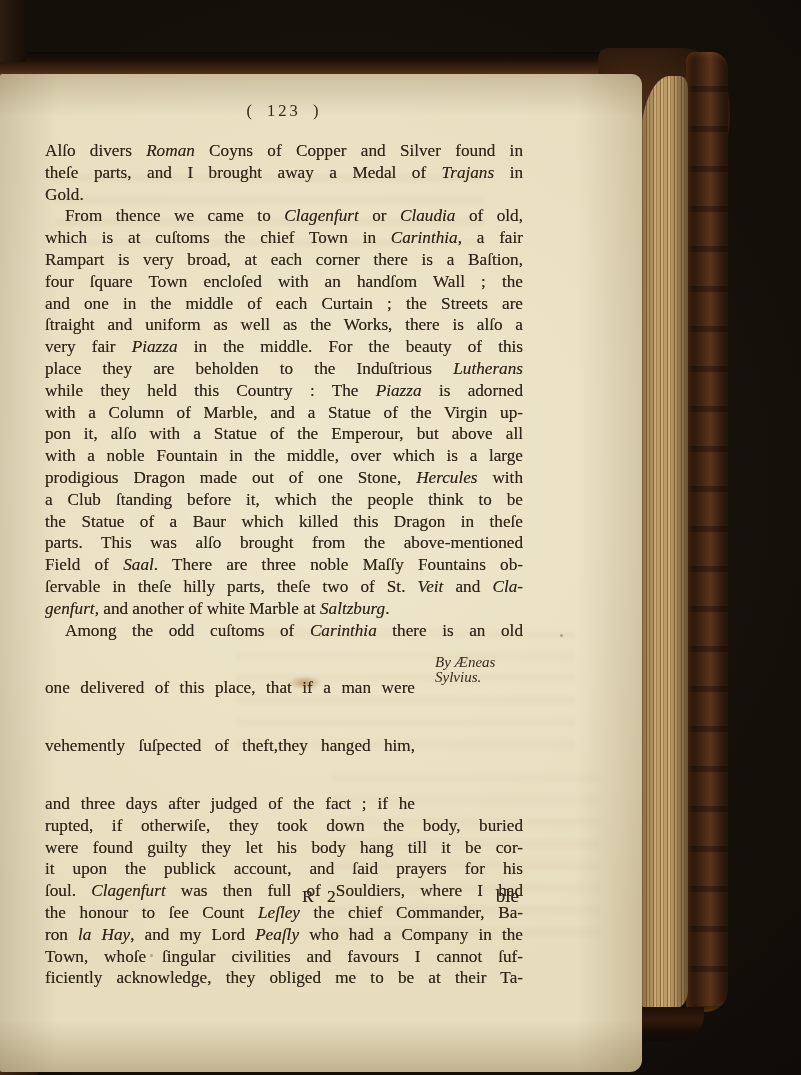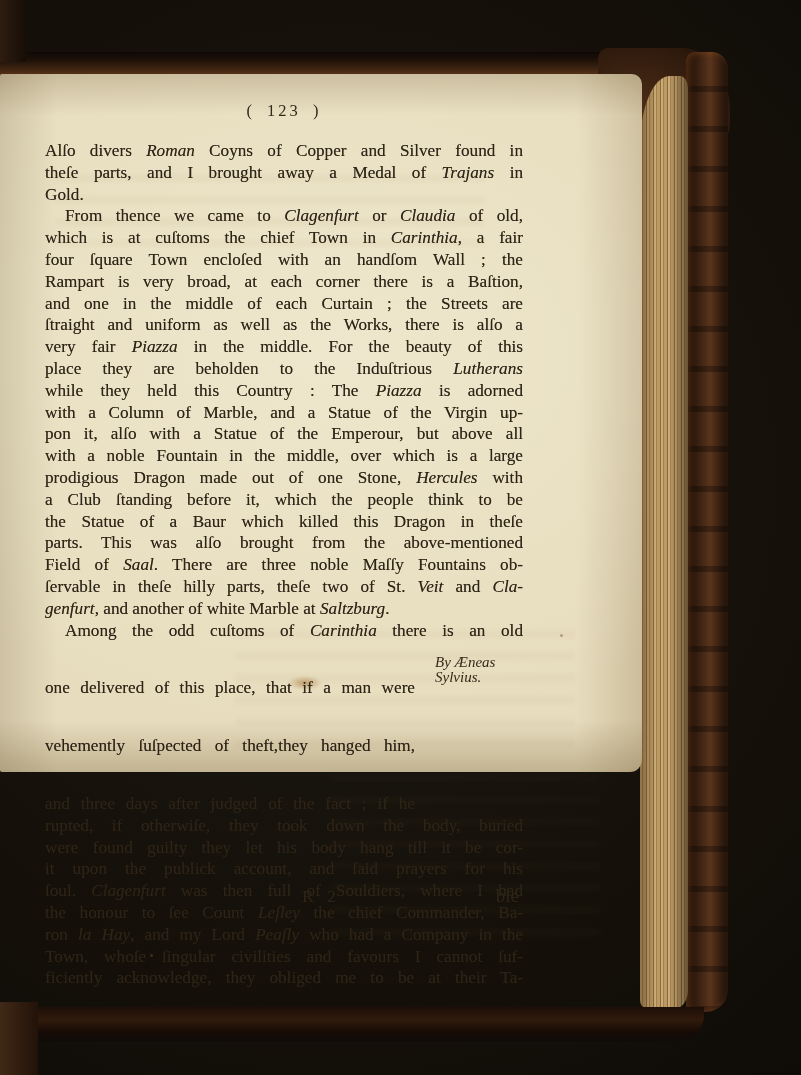--- a/index.html
+++ b/index.html
@@ -28,21 +28,21 @@
       linear-gradient(90deg, rgba(55,32,10,.40) 0%, rgba(55,32,10,0) 34%),
       linear-gradient(270deg, rgba(28,14,4,.50) 0%, rgba(28,14,4,0) 38%),
       repeating-linear-gradient(90deg,#c9ac77 0 2px,#a3804c 2px 3px,#bb9a64 3px 6px,#8d6a3d 6px 7px);
     border-radius:30px 8px 12px 6px / 70px 12px 18px 8px;}
   .bottom-edge{position:absolute;left:0;top:1007px;width:704px;height:34px;
     background:linear-gradient(180deg,#1c0f08 0%,#311a0c 38%,#170c06 72%,#0f0b08 100%);
     border-bottom-right-radius:26px;}
   .corner-bl{position:absolute;left:0;top:1002px;width:38px;height:73px;
     background:linear-gradient(90deg,#402917,#221208);}
   
-  .page{position:absolute;left:0;top:74px;width:642px;height:698px;
+  .page{position:absolute;left:0;top:74px;width:642px;height:998px;
     background:
       radial-gradient(ellipse 115% 75% at 52% 40%, rgba(255,252,236,.32) 0%, rgba(255,252,236,0) 72%),
       linear-gradient(90deg, rgba(100,82,48,.20) 0%, rgba(100,82,48,0) 58px),
       linear-gradient(270deg, rgba(118,90,45,.24) 0%, rgba(118,90,45,0) 66px),
       linear-gradient(180deg, rgba(108,84,44,.26) 0%, rgba(108,84,44,0) 42px),
       linear-gradient(0deg, rgba(108,84,44,.30) 0%, rgba(108,84,44,0) 52px),
       #e7ddbe;
     border-radius:2px 10px 12px 2px;}
   
   .ghost{position:absolute;filter:blur(2px);pointer-events:none;}
@@ -97,22 +97,22 @@
     <div class="speck sp3"></div>
 
     <div class="pageno">( 123 )</div>
 
     <div class="text">
       <div class="line"><span>Alſo divers </span><span class="it">Roman</span><span> Coyns of Copper and Silver found in</span></div>
         <div class="line"><span>theſe parts, and I brought away a Medal of </span><span class="it">Trajans</span><span> in</span></div>
         <div class="line flush"><span>Gold.</span></div>
         <div class="line indent"><span>From thence we came to </span><span class="it">Clagenfurt</span><span> or </span><span class="it">Claudia</span><span> of old,</span></div>
         <div class="line"><span>which is at cuſtoms the chief Town in </span><span class="it">Carinthia</span><span>, a fair</span></div>
+        <div class="line"><span>Rampart is very broad, at each corner there is a Baſtion,</span></div>
         <div class="line"><span>four ſquare Town encloſed with an handſom Wall ; the</span></div>
-        <div class="line"><span>Rampart is very broad, at each corner there is a Baſtion,</span></div>
         <div class="line"><span>and one in the middle of each Curtain ; the Streets are</span></div>
         <div class="line"><span>ſtraight and uniform as well as the Works, there is alſo a</span></div>
         <div class="line"><span>very fair </span><span class="it">Piazza</span><span> in the middle. For the beauty of this</span></div>
         <div class="line"><span>place they are beholden to the Induſtrious </span><span class="it">Lutherans</span></div>
         <div class="line"><span>while they held this Country : The </span><span class="it">Piazza</span><span> is adorned</span></div>
         <div class="line"><span>with a Column of Marble, and a Statue of the Virgin up-</span></div>
         <div class="line"><span>pon it, alſo with a Statue of the Emperour, but above all</span></div>
         <div class="line"><span>with a noble Fountain in the middle, over which is a large</span></div>
         <div class="line"><span>prodigious Dragon made out of one Stone, </span><span class="it">Hercules</span><span> with</span></div>
         <div class="line"><span>a Club ſtanding before it, which the people think to be</span></div>

